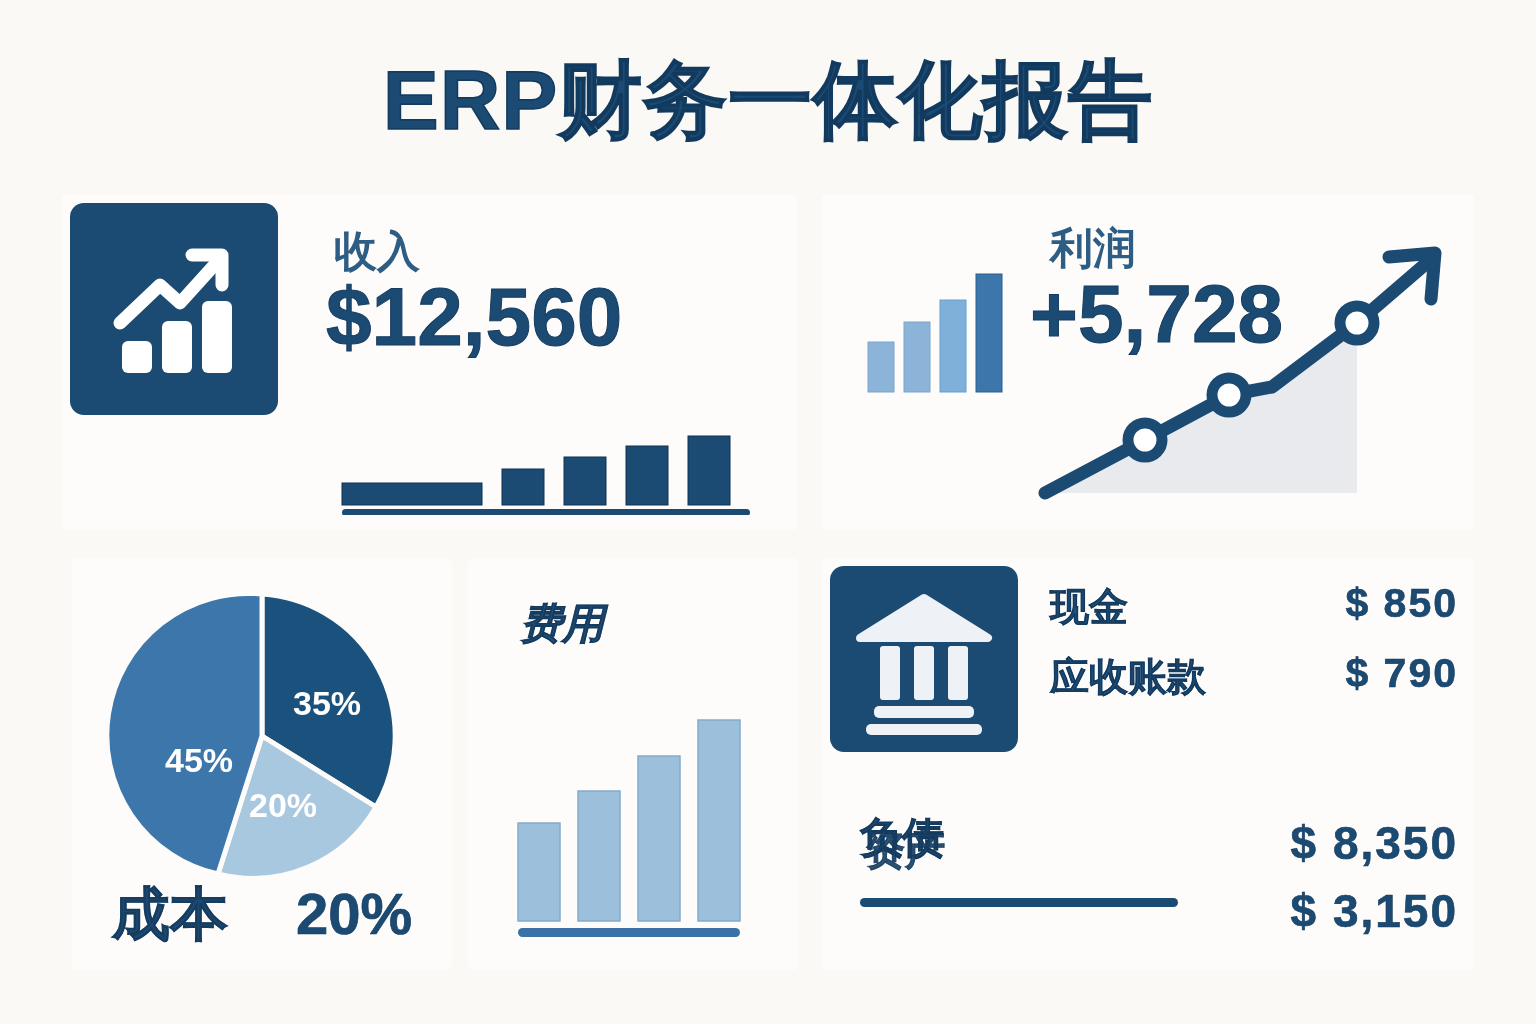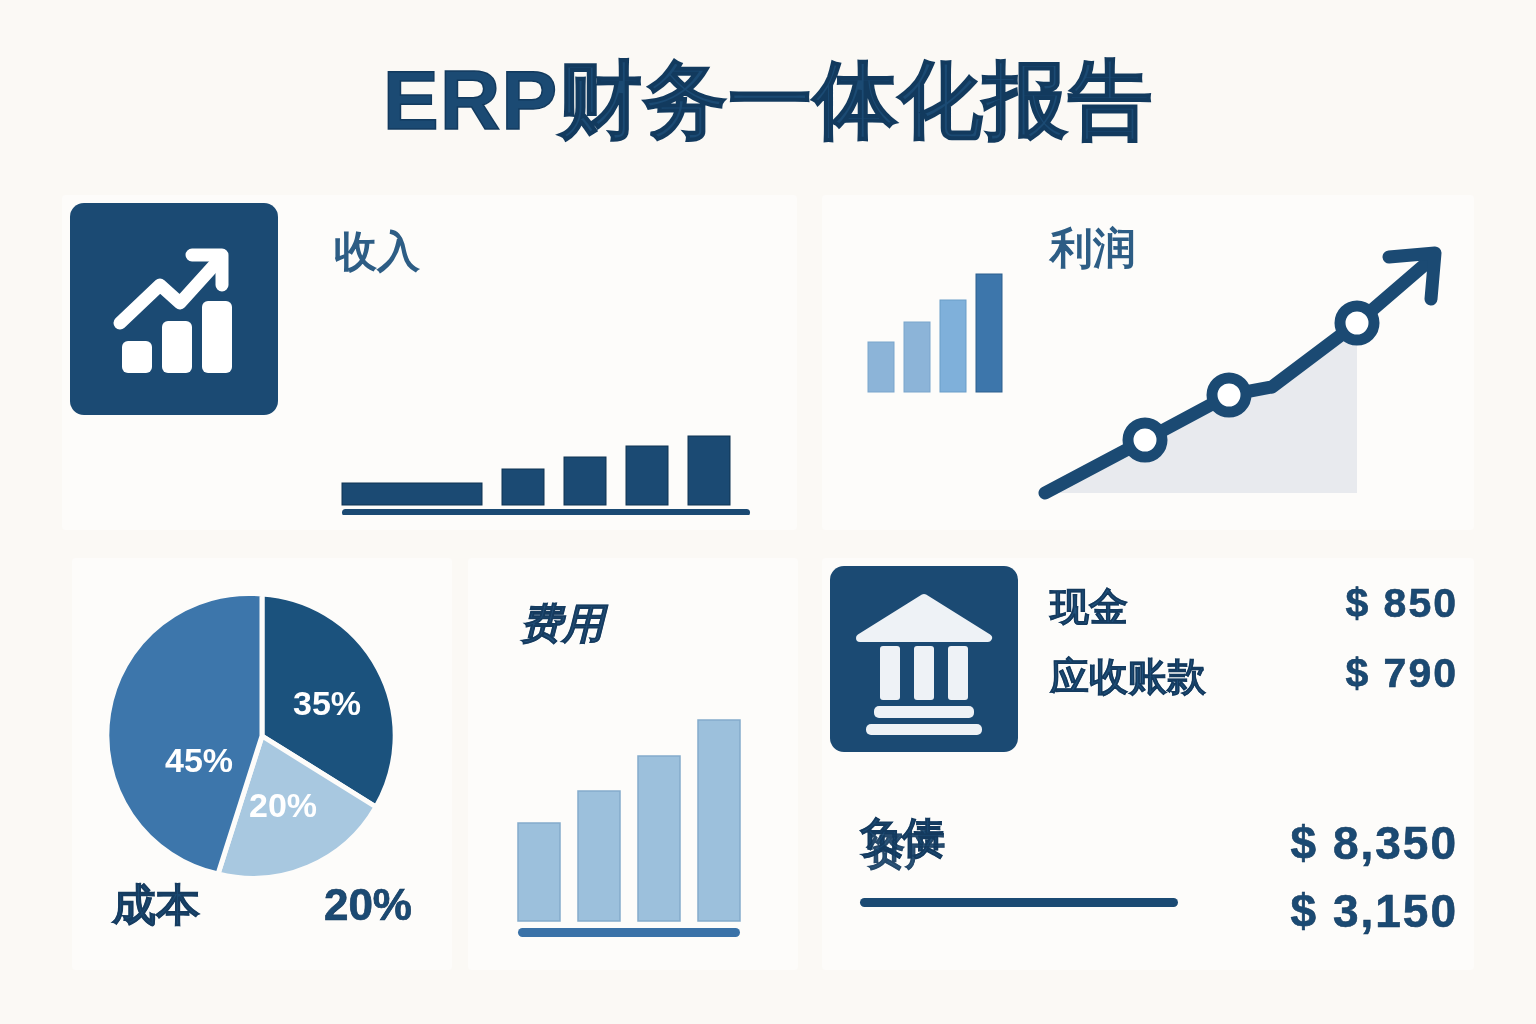--- a/index.html
+++ b/index.html
@@ -99,21 +99,21 @@
   #pie-pct-45 { left: 58px;  top: 155px; }
 
   .legend-row {
     position: absolute;
     left: 40px;
     top: 318px;
     width: 300px;
     display: flex;
     justify-content: space-between;
     align-items: baseline;
-    font-size: 44px;
+    font-size: 58px;
     font-weight: 700;
     color: #1b4a73;
     -webkit-text-stroke: 0.7px #163c60;
   }
 
   
   #expense-label {
     position: absolute;
     left: 52px; top: 38px;
     font-size: 42px;
@@ -209,20 +209,21 @@
     <svg class="growth-icon" viewBox="0 0 208 212">
       <rect x="52" y="138" width="30" height="32" rx="6" fill="#ffffff"></rect>
       <rect x="92" y="118" width="30" height="52" rx="6" fill="#ffffff"></rect>
       <rect x="132" y="98" width="30" height="72" rx="6" fill="#ffffff"></rect>
       <path d="M50 120 L90 82 L110 100 L148 58" stroke="#ffffff" stroke-width="13" fill="none" stroke-linecap="round" stroke-linejoin="round"></path>
       <path d="M122 52 L152 52 L152 82" stroke="#ffffff" stroke-width="13" fill="none" stroke-linecap="round" stroke-linejoin="round"></path>
     </svg>
   </div>
 
   <div class="kpi-label" id="revenue-label">收入</div>
+  <div class="kpi-value" id="revenue-value">$12,560</div>
 
   <svg class="rev-bars" viewBox="0 0 420 80">
     <rect x="2" y="48" width="140" height="22" fill="#1b4a73" stroke="#0f3252" stroke-width="1"></rect>
     <rect x="162" y="34" width="42" height="36" fill="#1b4a73" stroke="#0f3252" stroke-width="1"></rect>
     <rect x="224" y="22" width="42" height="48" fill="#1b4a73" stroke="#0f3252" stroke-width="1"></rect>
     <rect x="286" y="11" width="42" height="59" fill="#1b4a73" stroke="#0f3252" stroke-width="1"></rect>
     <rect x="348" y="1" width="42" height="69" fill="#1b4a73" stroke="#0f3252" stroke-width="1"></rect>
     <rect x="2" y="74" width="408" height="7" rx="3.5" fill="#1b4a73"></rect>
   </svg>
 </div>
@@ -230,20 +231,21 @@
 <div class="card" id="card-profit">
 
   <svg class="mini-bars" viewBox="0 0 145 135">
     <rect x="4" y="82" width="26" height="50" fill="#8cb4d8" stroke="#7aa5cc" stroke-width="1"></rect>
     <rect x="40" y="62" width="26" height="70" fill="#8cb4d8" stroke="#7aa5cc" stroke-width="1"></rect>
     <rect x="76" y="40" width="26" height="92" fill="#7fb0da" stroke="#6b9dc8" stroke-width="1"></rect>
     <rect x="112" y="14" width="26" height="118" fill="#3d76ab" stroke="#2c5e8d" stroke-width="1"></rect>
   </svg>
 
   <div class="kpi-label" id="profit-label">利润</div>
+  <div class="kpi-value" id="profit-value">+5,728</div>
 
   <svg class="line-area" viewBox="0 0 420 275">
     <path d="M8 258 L108 205 L192 160 L235 152 L320 88 L320 258 Z" fill="#e8eaee"></path>
     <path d="M8 258 L108 205 L192 160 L235 152 L320 88 L392 26" stroke="#1b4a73" stroke-width="13" fill="none" stroke-linecap="round" stroke-linejoin="round"></path>
     <path d="M352 22 L398 18 L394 64" stroke="#1b4a73" stroke-width="13" fill="none" stroke-linecap="round" stroke-linejoin="round"></path>
     <circle cx="108" cy="205" r="17" fill="#ffffff" stroke="#1b4a73" stroke-width="11"></circle>
     <circle cx="192" cy="160" r="17" fill="#ffffff" stroke="#1b4a73" stroke-width="11"></circle>
     <circle cx="320" cy="88" r="17" fill="#ffffff" stroke="#1b4a73" stroke-width="11"></circle>
   </svg>
 </div>

